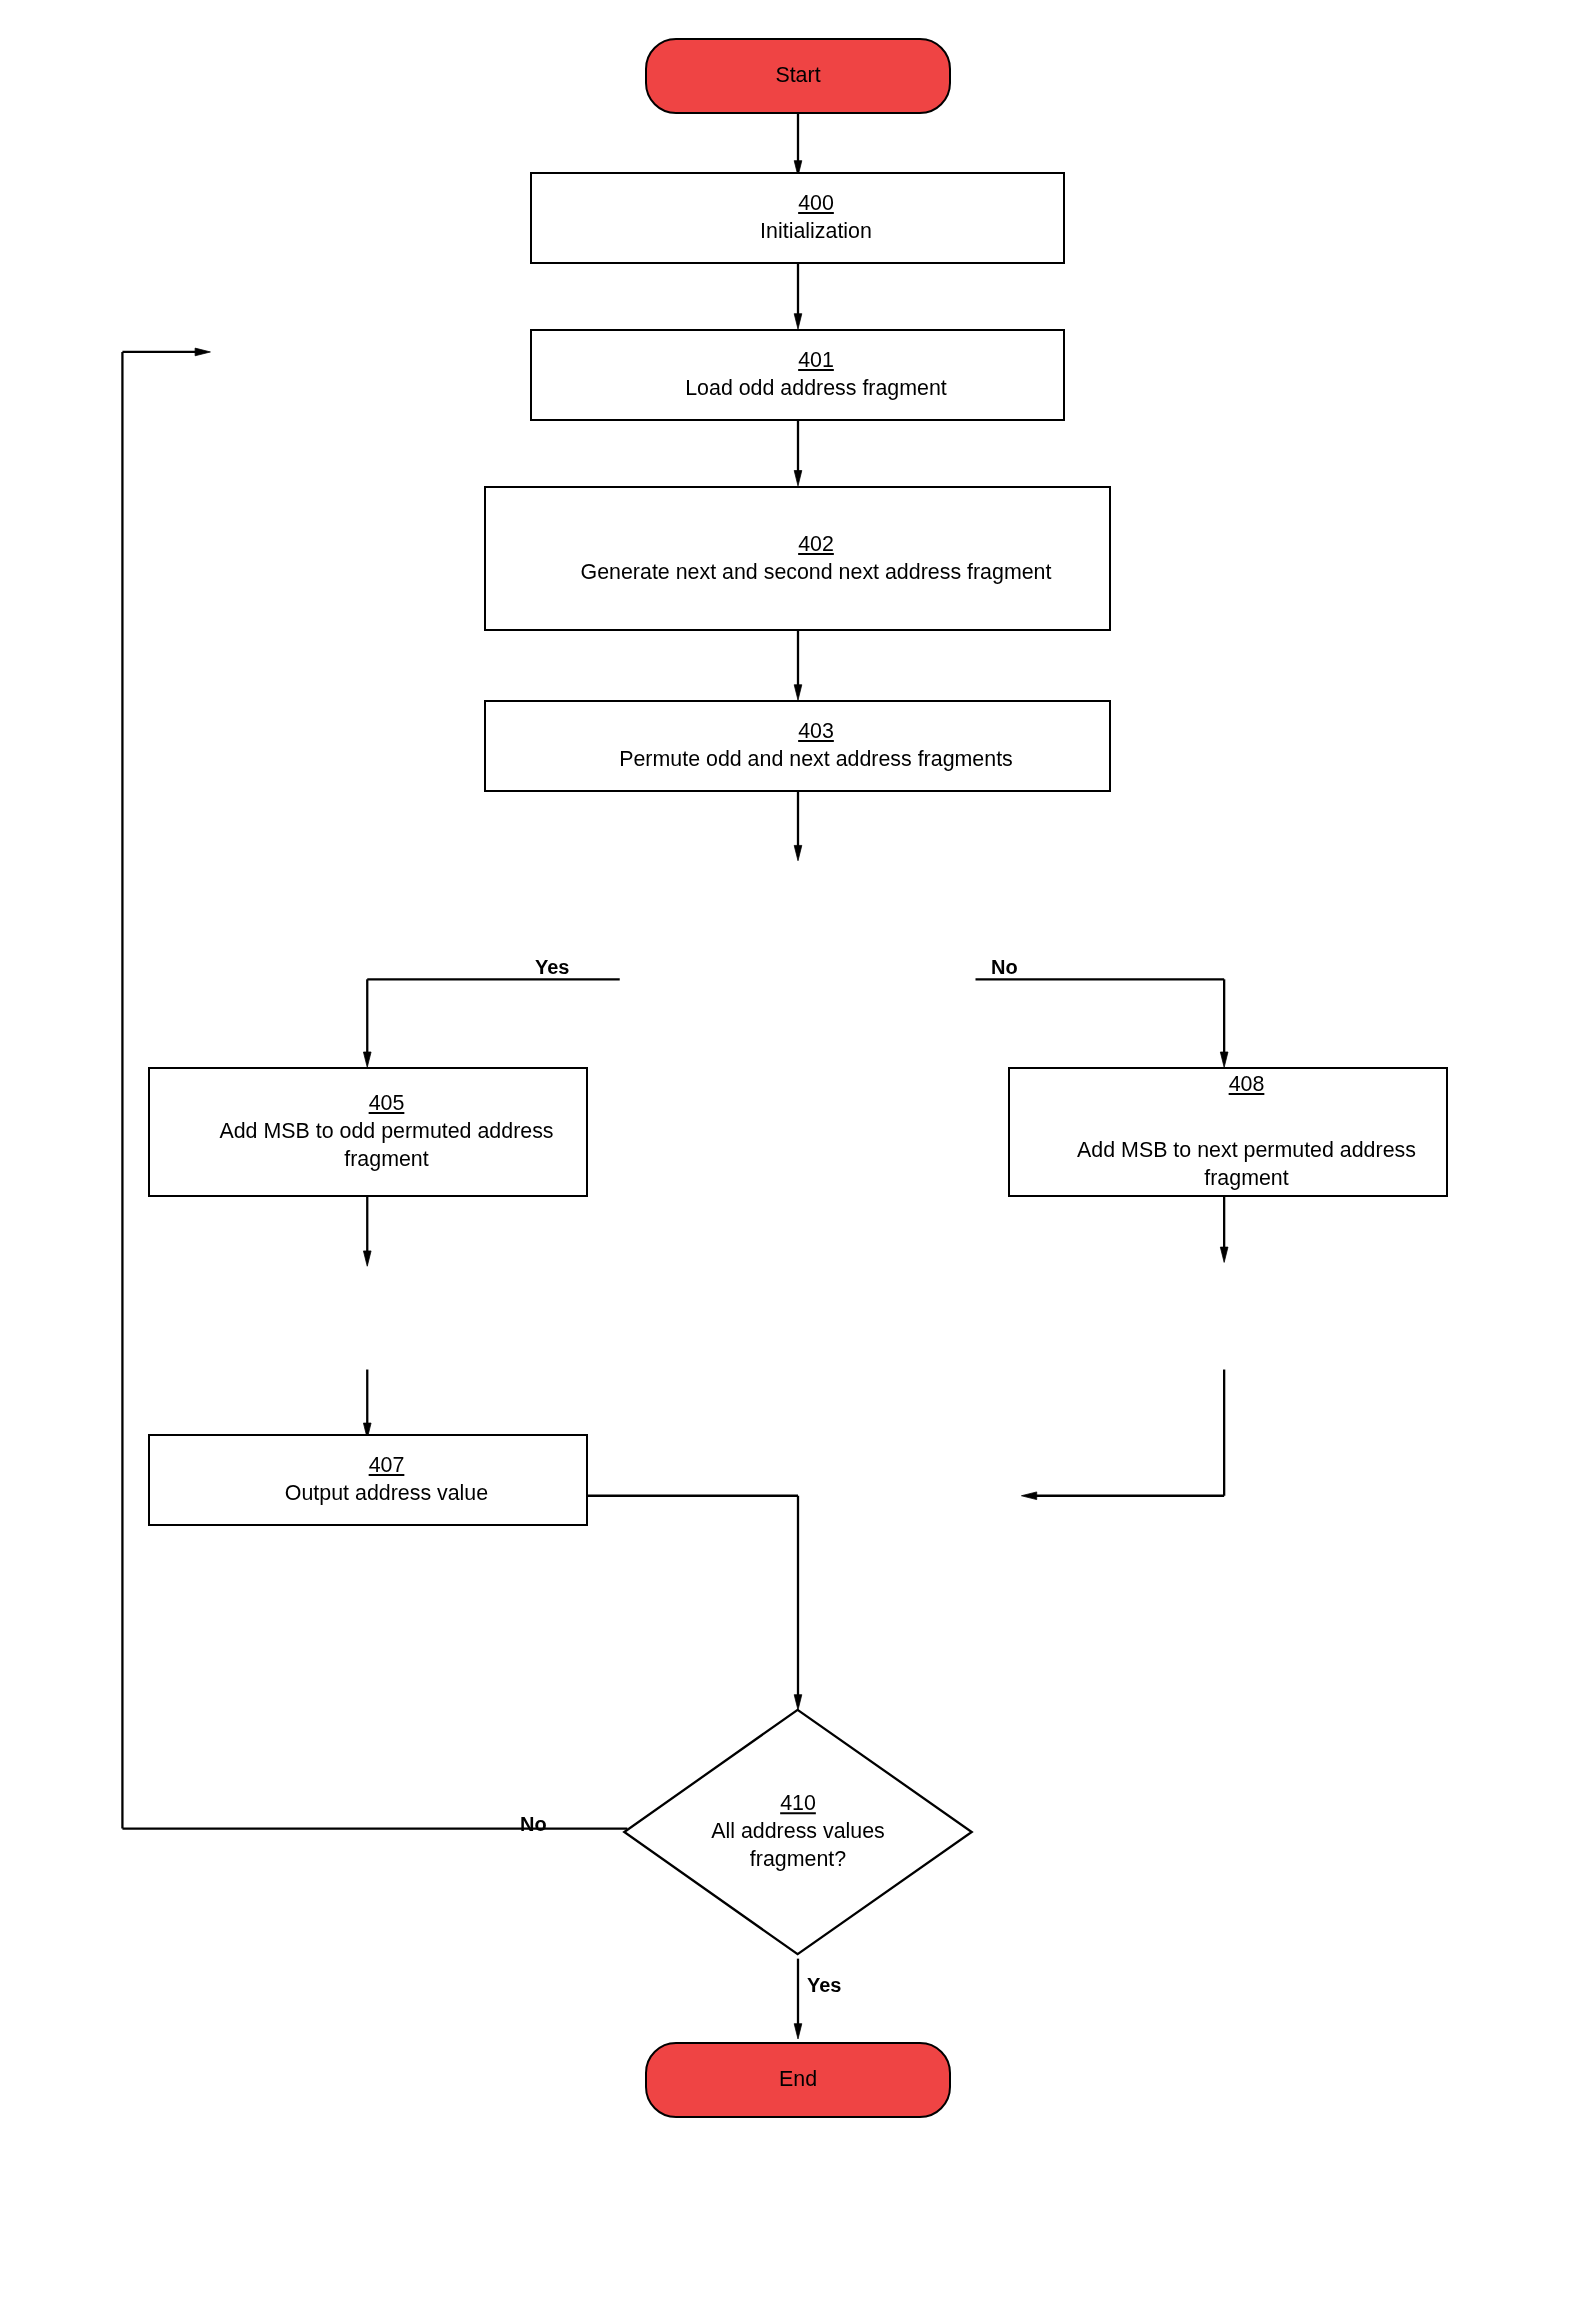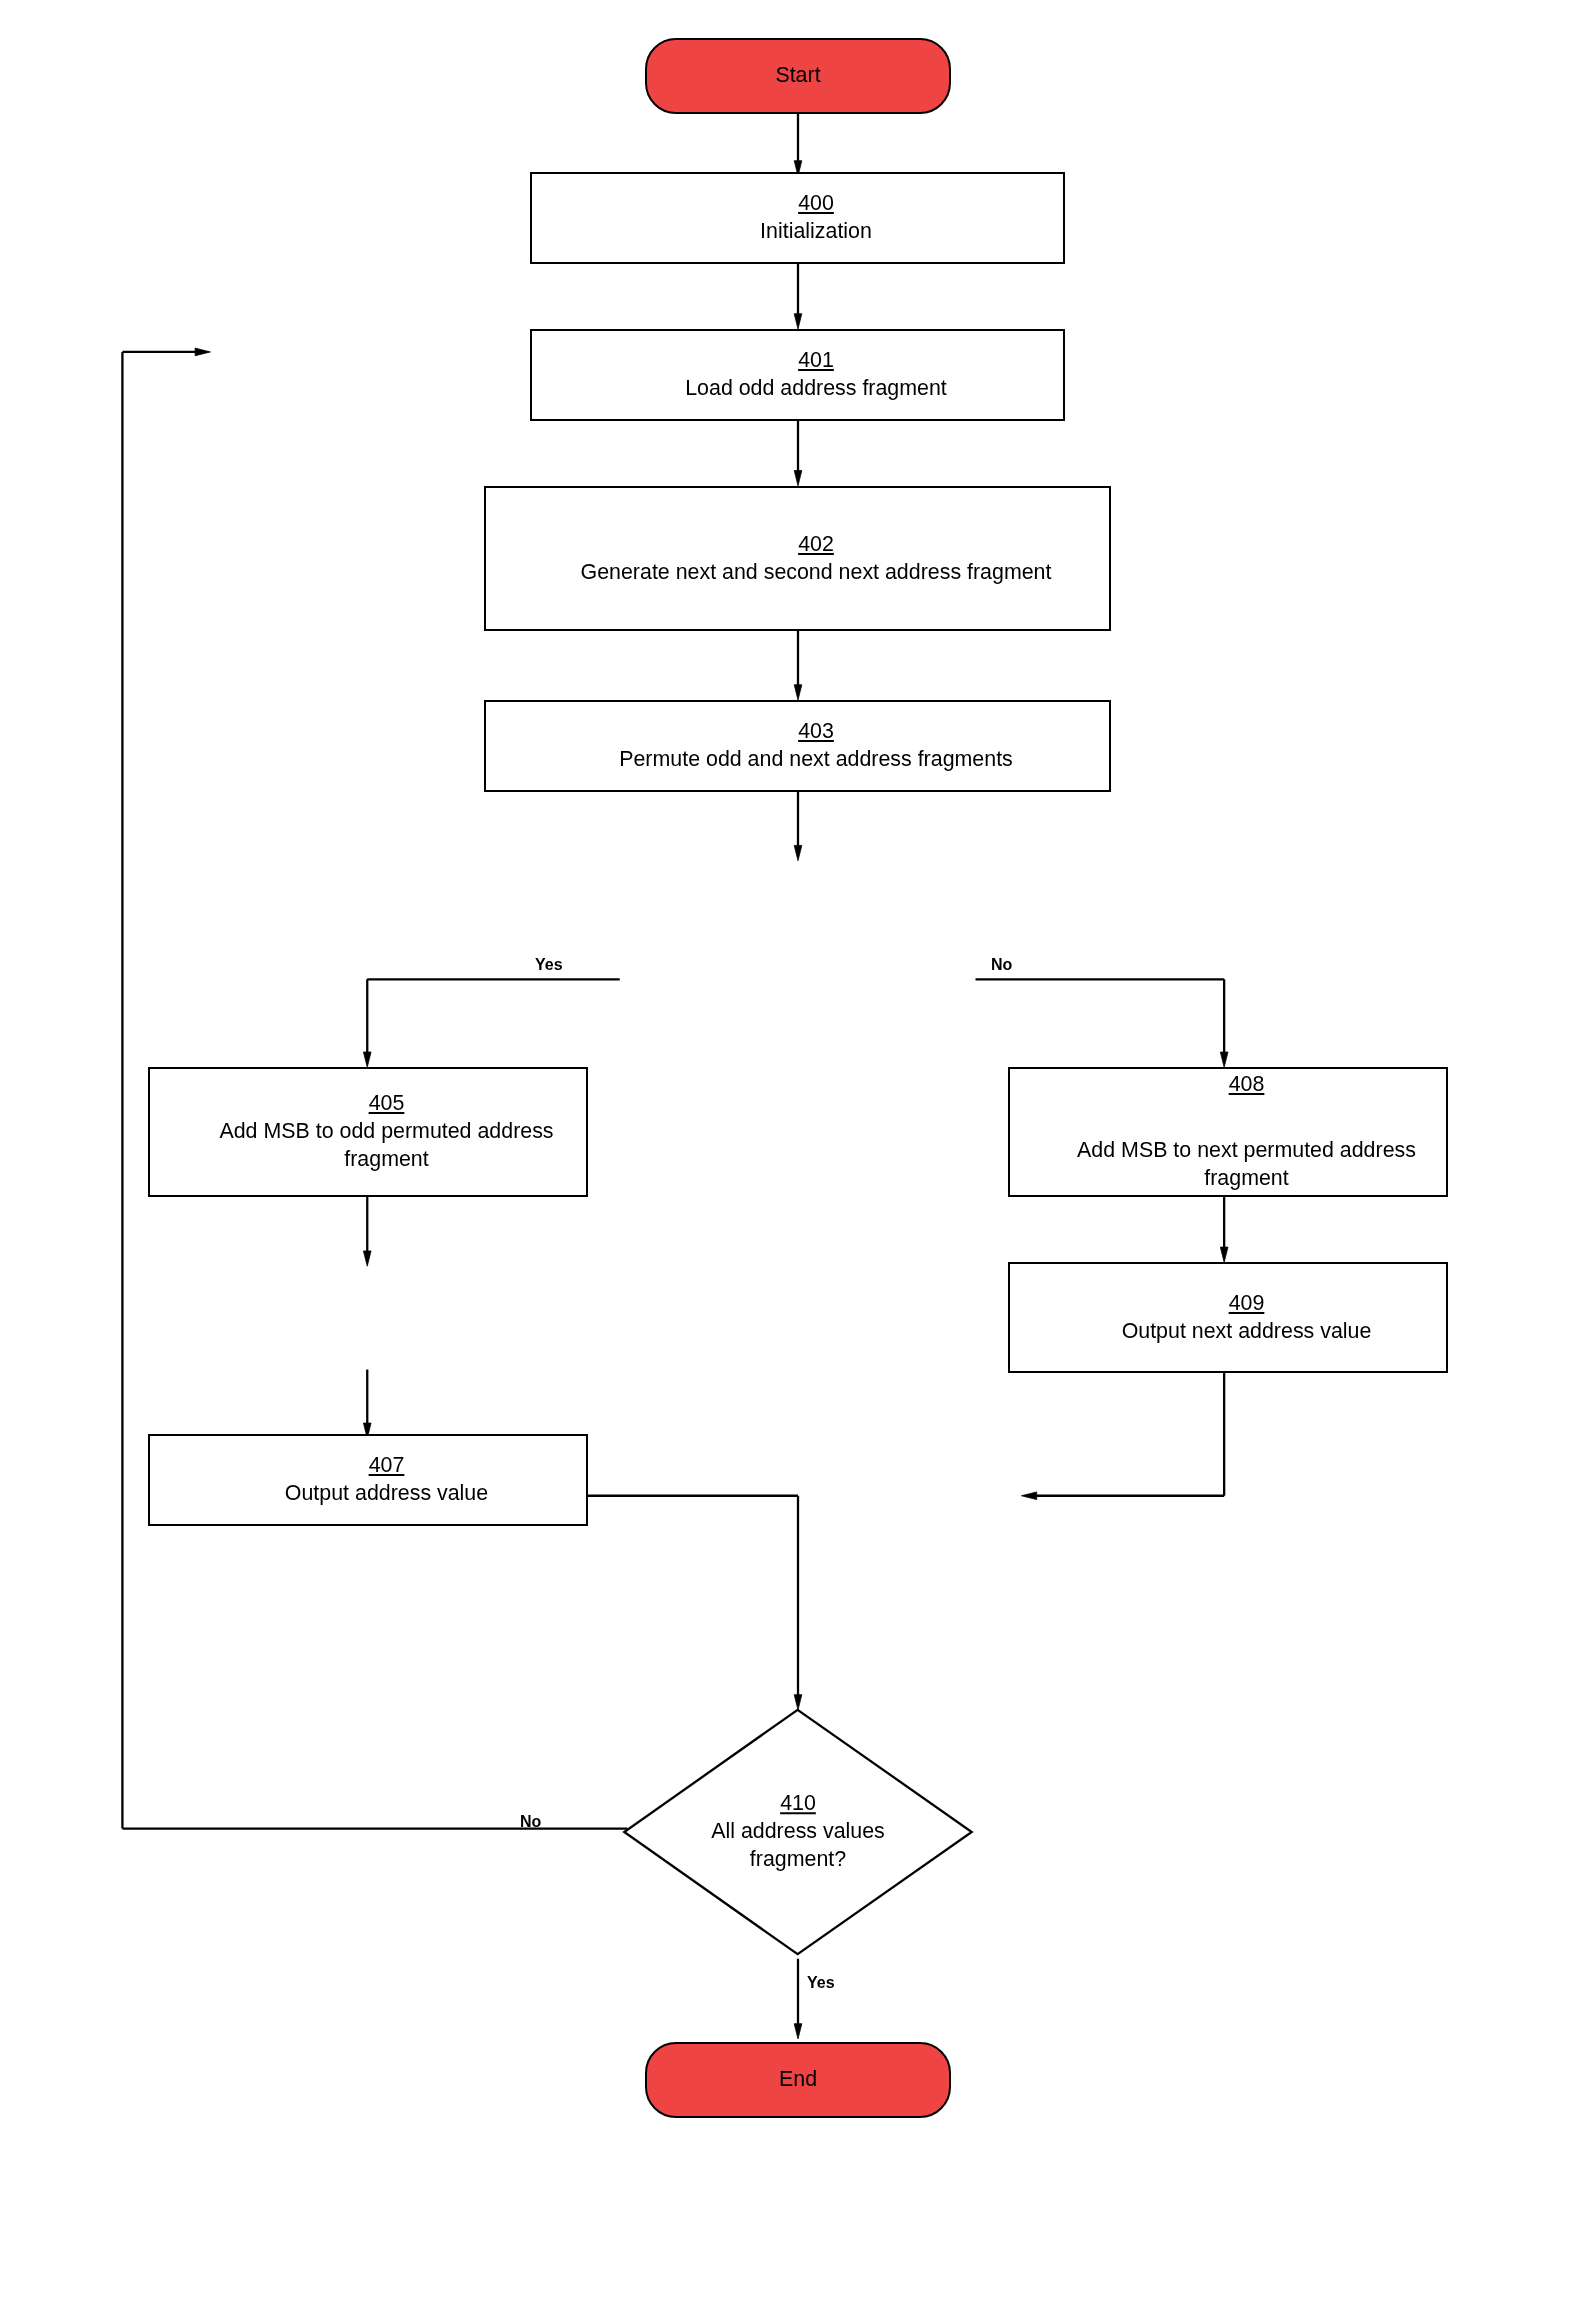--- a/index.html
+++ b/index.html
@@ -42,21 +42,21 @@
       transform: rotate(0deg);
       text-align: center;
       font-size: 21.4px;
       line-height: 1.3;
     }
     .underline {
       text-decoration: underline;
     }
     .arrow-label {
       position: absolute;
-      font-size: 16px;
+      font-size: 20px;
       font-weight: bold;
     }
     svg.arrows {
       position: absolute;
       top: 0; left: 0;
       width: 1596px;
       height: 2319px;
       pointer-events: none;
     }
     svg.arrows line, svg.arrows path, svg.arrows polyline {
@@ -168,24 +168,20 @@
   <div class="node rect" style="left:148px; top:1434px; width:440px; height:92px;">
     <span class="underline">407</span>
     <span>Output address value</span>
   </div>
 
   <div class="node rect" style="left:1008px; top:1067px; width:440px; height:130px;gap:38px;">
     <span class="underline">408</span>
     <span>Add MSB to next permuted address fragment</span>
   </div>
 
-  <div class="node rect" style="left:1008px; top:1262px; width:440px; height:111px;">
-    <span class="underline">409</span>
-    <span>Output next address value</span>
-  </div>
 
   <div style="position:absolute; left:620px; top:1706px; width:356px; height:252px;">
     <svg width="356" height="252" style="position:absolute;top:0;left:0;" viewBox="0 0 465 330">
       <polygon points="232,5 460,165 232,325 5,165" fill="white" stroke="black" stroke-width="3"></polygon>
     </svg>
     <div class="diamond-label" style="position:absolute; left:50%; top:50%; transform:translate(-50%,-50%); width:260px;">
       <span class="underline">410</span><br>
       <span>All address values fragment?</span>
     </div>
   </div>

